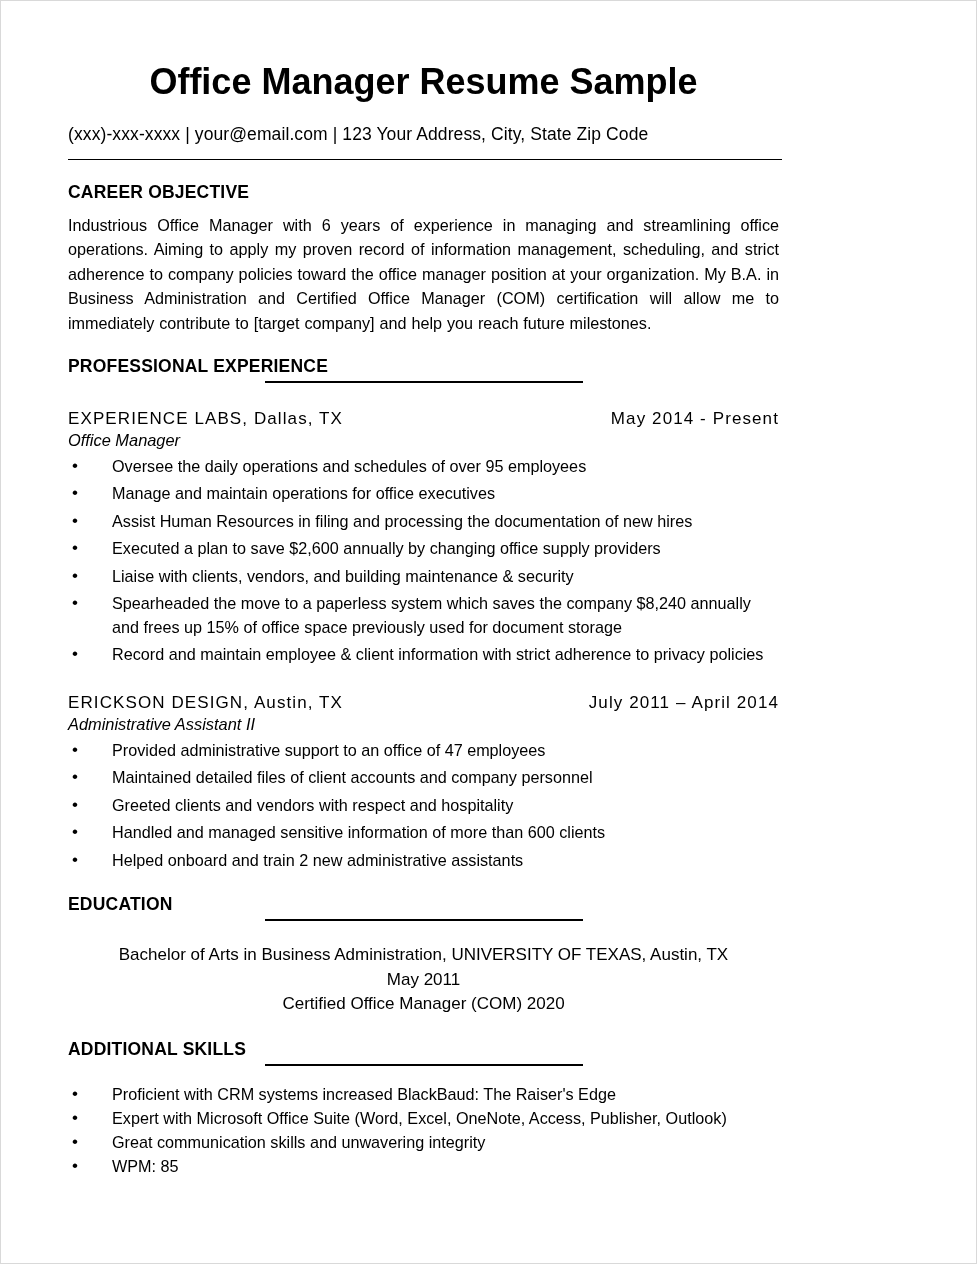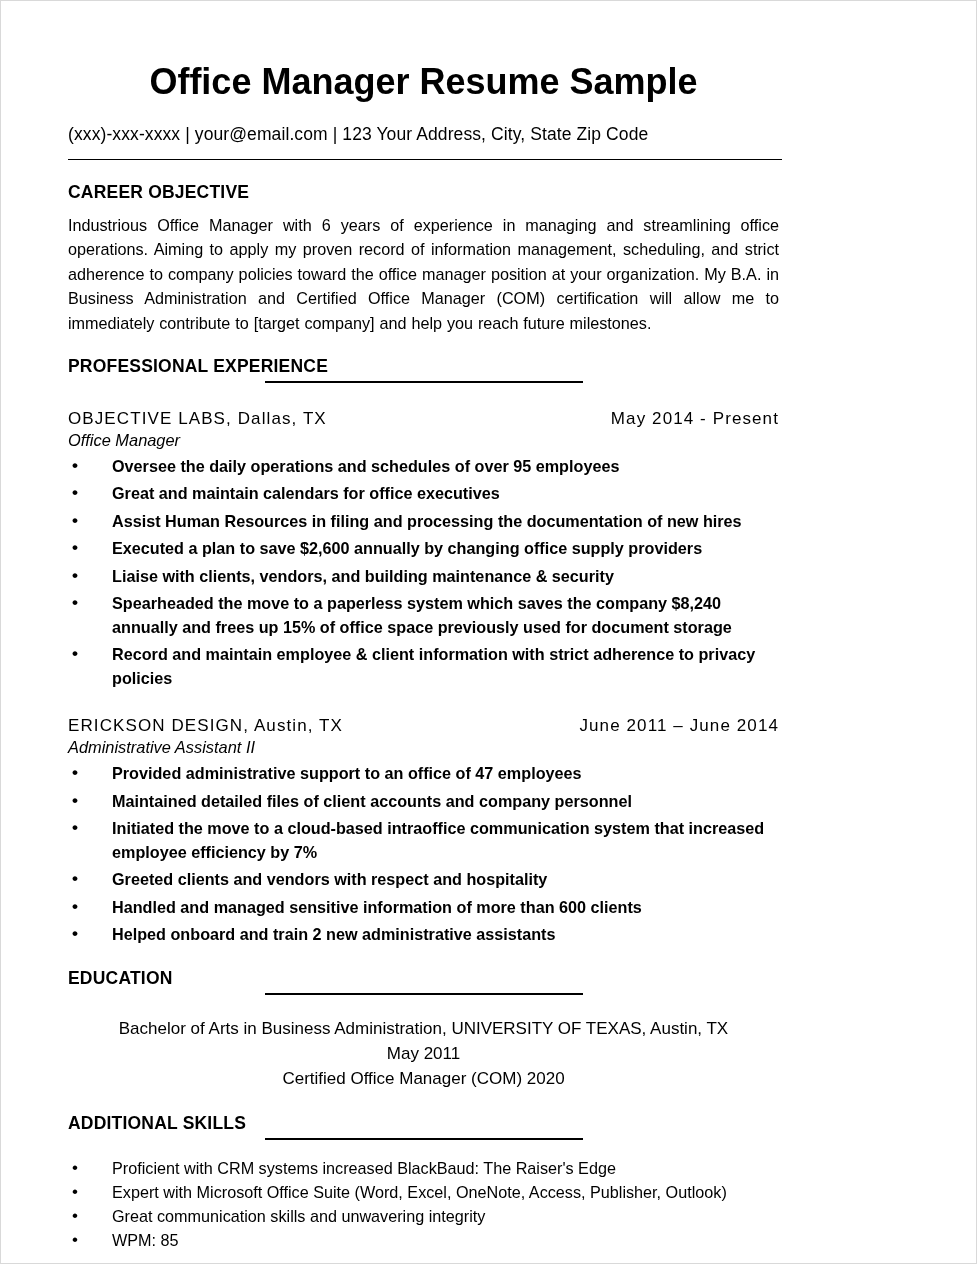--- a/index.html
+++ b/index.html
@@ -96,21 +96,20 @@
   .job-title {
     font-style: italic;
     font-size: 16.4px;
     margin-top: 2px;
   }
 
   ul.bullets {
     list-style: none;
     margin: 5px 0 0 0;
     padding: 0;
-    font-weight: bold;
   }
   ul.bullets li {
     position: relative;
     padding-left: 44px;
     font-size: 16.2px;
     line-height: 1.45;
     margin-top: 4px;
   }
   ul.bullets li::before {
     content: "\2022";
@@ -161,45 +160,44 @@
   <div class="header-rule"></div>
 
   <div class="section-heading">CAREER OBJECTIVE</div>
   <p class="objective">Industrious Office Manager with 6 years of experience in managing and streamlining office operations. Aiming to apply my proven record of information management, scheduling, and strict adherence to company policies toward the office manager position at your organization. My B.A. in Business Administration and Certified Office Manager (COM) certification will allow me to immediately contribute to [target company] and help you reach future milestones.</p>
 
   <div class="section-heading tight">PROFESSIONAL EXPERIENCE</div>
   <div class="section-rule"></div>
 
   <div class="job">
     <div class="job-row">
-      <span class="job-company">OBJECTIVE LABS, Dallas, TX</span>
+      <span class="job-company">EXPERIENCE LABS, Dallas, TX</span>
       <span class="job-dates">May 2014 - Present</span>
     </div>
     <div class="job-title">Office Manager</div>
     <ul class="bullets">
       <li>Oversee the daily operations and schedules of over 95 employees</li>
-      <li>Great and maintain calendars for office executives</li>
+      <li>Manage and maintain operations for office executives</li>
       <li>Assist Human Resources in filing and processing the documentation of new hires</li>
       <li>Executed a plan to save $2,600 annually by changing office supply providers</li>
       <li>Liaise with clients, vendors, and building maintenance &amp; security</li>
       <li>Spearheaded the move to a paperless system which saves the company $8,240 annually and frees up 15% of office space previously used for document storage</li>
       <li>Record and maintain employee &amp; client information with strict adherence to privacy policies</li>
     </ul>
   </div>
 
   <div class="job">
     <div class="job-row">
       <span class="job-company">ERICKSON DESIGN, Austin, TX</span>
-      <span class="job-dates">June 2011 – June 2014</span>
+      <span class="job-dates">July 2011 – April 2014</span>
     </div>
     <div class="job-title">Administrative Assistant II</div>
     <ul class="bullets">
       <li>Provided administrative support to an office of 47 employees</li>
       <li>Maintained detailed files of client accounts and company personnel</li>
-      <li>Initiated the move to a cloud-based intraoffice communication system that increased employee efficiency by 7%</li>
       <li>Greeted clients and vendors with respect and hospitality</li>
       <li>Handled and managed sensitive information of more than 600 clients</li>
       <li>Helped onboard and train 2 new administrative assistants</li>
     </ul>
   </div>
 
   <div class="section-heading">EDUCATION</div>
   <div class="section-rule"></div>
   <div class="edu-block">
     <div class="edu-line">Bachelor of Arts in Business Administration, UNIVERSITY OF TEXAS, Austin, TX</div>

